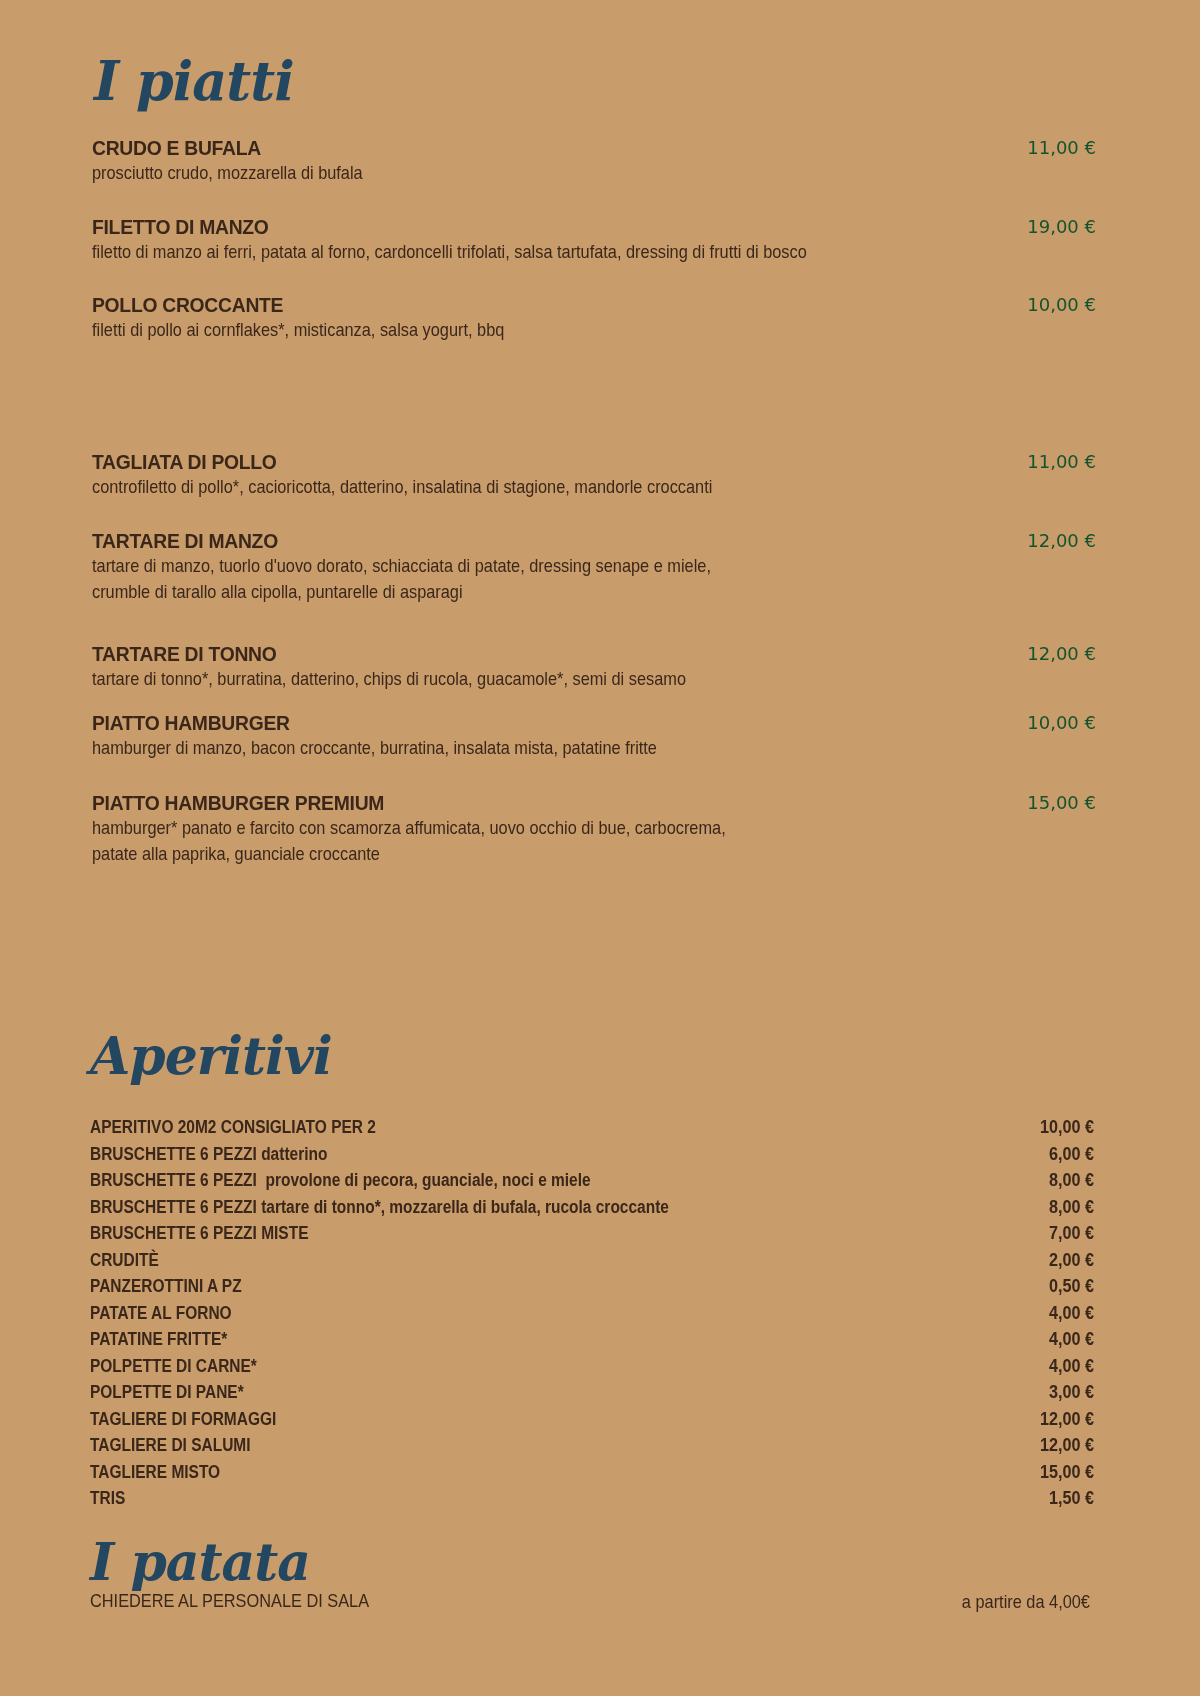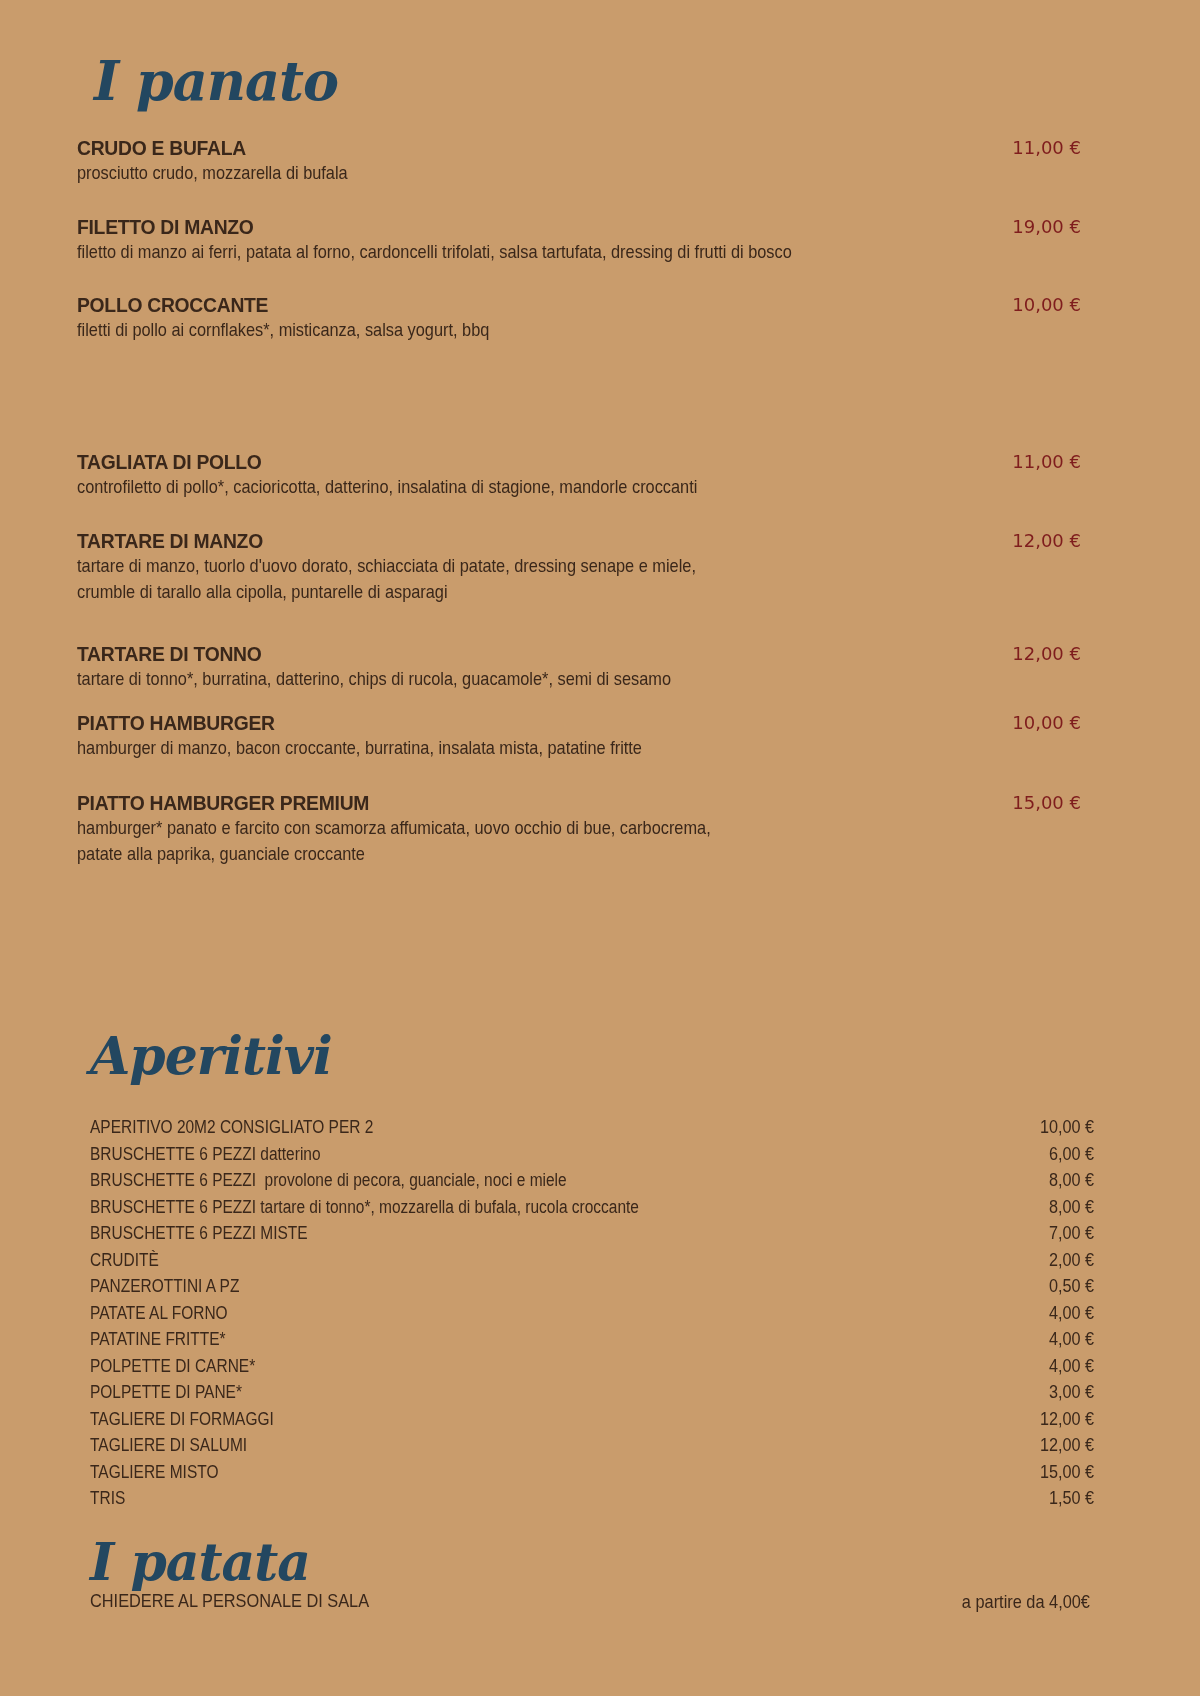--- a/index.html
+++ b/index.html
@@ -27,21 +27,21 @@
       font-style: italic;
       font-weight: bold;
       color: #234760;
       letter-spacing: -1px;
       margin: 0;
       line-height: 1;
     }
     
     .dish {
       position: absolute;
-      left: 77px;
+      left: 92px;
       width: 1004px;
     }
     .dish-name {
       font-family: "Liberation Sans Narrow", "Liberation Sans", sans-serif;
       font-weight: bold;
       font-size: 21px;
       letter-spacing: -0.3px;
       color: #3a271a;
       line-height: 24px;
       transform: scaleX(0.92);
@@ -56,36 +56,37 @@
       transform-origin: left center;
       white-space: nowrap;
     }
     .dish-price {
       position: absolute;
       right: 0;
       top: 0;
       font-family: "DejaVu Sans", sans-serif;
       font-size: 18px;
       line-height: 24px;
-      color: #7f1d1d;
+      color: #14532d;
       text-align: right;
       white-space: nowrap;
     }
     
     .ap-list {
       position: absolute;
       left: 90px;
       top: 1114px;
       width: 1004px;
     }
     .ap-row {
       position: relative;
       height: 26.5px;
       line-height: 26px;
       font-size: 18px;
+      font-weight: bold;
     }
     .ap-name {
       display: inline-block;
       transform: scaleX(0.86);
       transform-origin: left center;
       white-space: nowrap;
     }
     .ap-price {
       position: absolute;
       right: 0;
@@ -114,21 +115,21 @@
       transform: scaleX(0.86);
       transform-origin: right center;
       white-space: nowrap;
     }
   </style>
 </head>
 <body>
 
 <div class="page">
 
-  <h1 class="section-title" style="left:94px; top:54px; font-size:54px;">I panato</h1>
+  <h1 class="section-title" style="left:94px; top:54px; font-size:54px;">I piatti</h1>
 
   <div class="dish" style="top:136px;">
     <div class="dish-name">CRUDO E BUFALA</div>
     <div class="dish-desc">prosciutto crudo, mozzarella di bufala</div>
     <div class="dish-price">11,00 €</div>
   </div>
 
   <div class="dish" style="top:215px;">
     <div class="dish-name">FILETTO DI MANZO</div>
     <div class="dish-desc">filetto di manzo ai ferri, patata al forno, cardoncelli trifolati, salsa tartufata, dressing di frutti di bosco</div>

